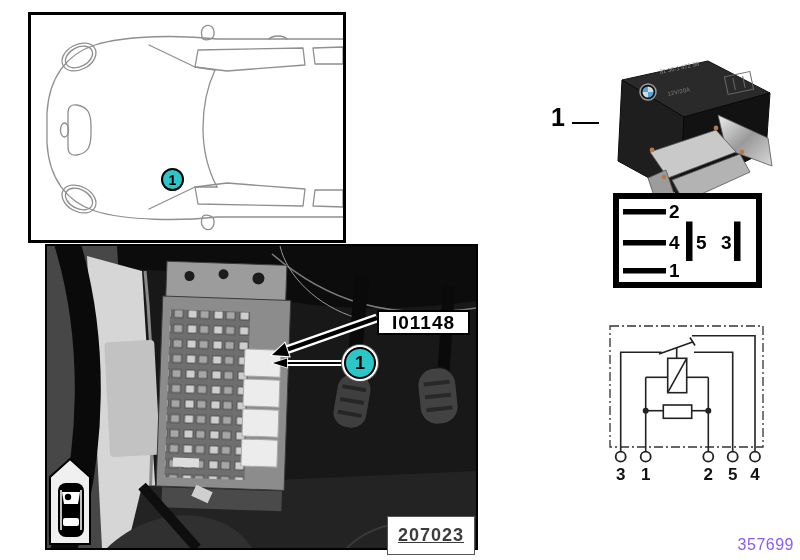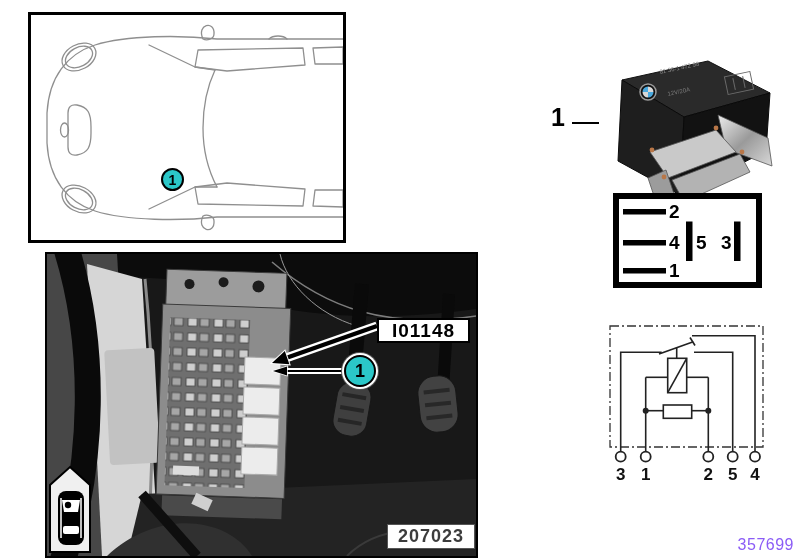--- a/index.html
+++ b/index.html
@@ -12,29 +12,29 @@
   .car-panel svg{position:absolute;left:0;top:0;}
 
   
   .callout{position:absolute;border-radius:50%;background:#2bc7c8;border:2px solid #000;
            display:flex;align-items:center;justify-content:center;
            font-weight:bold;color:#000;cursor:pointer;box-sizing:border-box;}
   .callout.small{width:23px;height:23px;font-size:14px;}
   .callout.ring{width:32px;height:32px;font-size:18px;box-shadow:0 0 0 2px #fff, 0 0 0 3px #555;}
 
   
-  .photo-panel{position:absolute;left:45px;top:252px;width:429px;height:302px;
+  .photo-panel{position:absolute;left:45px;top:244px;width:429px;height:302px;
                border:2px solid #000;background:#b91c1c;}
   .photo-panel > svg{position:absolute;left:0;top:0;}
   .code-box{position:absolute;left:330px;top:64px;width:93px;height:25px;background:#fff;
             border:2px solid #000;box-sizing:border-box;display:flex;align-items:center;
             justify-content:center;font-weight:bold;font-size:19px;color:#000;letter-spacing:1px;}
-  .imgnum-box{position:absolute;left:340px;top:270px;width:88px;height:25px;background:#fff;
+  .imgnum-box{position:absolute;left:340px;top:270px;width:88px;height:39px;background:#fff;
             border:1px solid #555;box-sizing:border-box;display:flex;align-items:center;
-            justify-content:center;font-weight:bold;font-size:18px;color:#3c3c3c;letter-spacing:1px;}
+            justify-content:center;font-weight:bold;font-size:18px;color:#3c3c3c;letter-spacing:1px;text-decoration:underline;}
 
   
   .relay-label{position:absolute;left:551px;top:103px;font-size:25px;font-weight:bold;color:#000;}
   .relay-leader{position:absolute;left:572px;top:122px;width:27px;border-top:2.5px solid #000;}
   .relay-svg{position:absolute;left:588px;top:54px;}
 
   
   .pin-box{position:absolute;left:613px;top:193px;width:137px;height:83px;
            border:6px solid #000;background:#fff;}
   .pin-box svg{position:absolute;left:0;top:0;}

